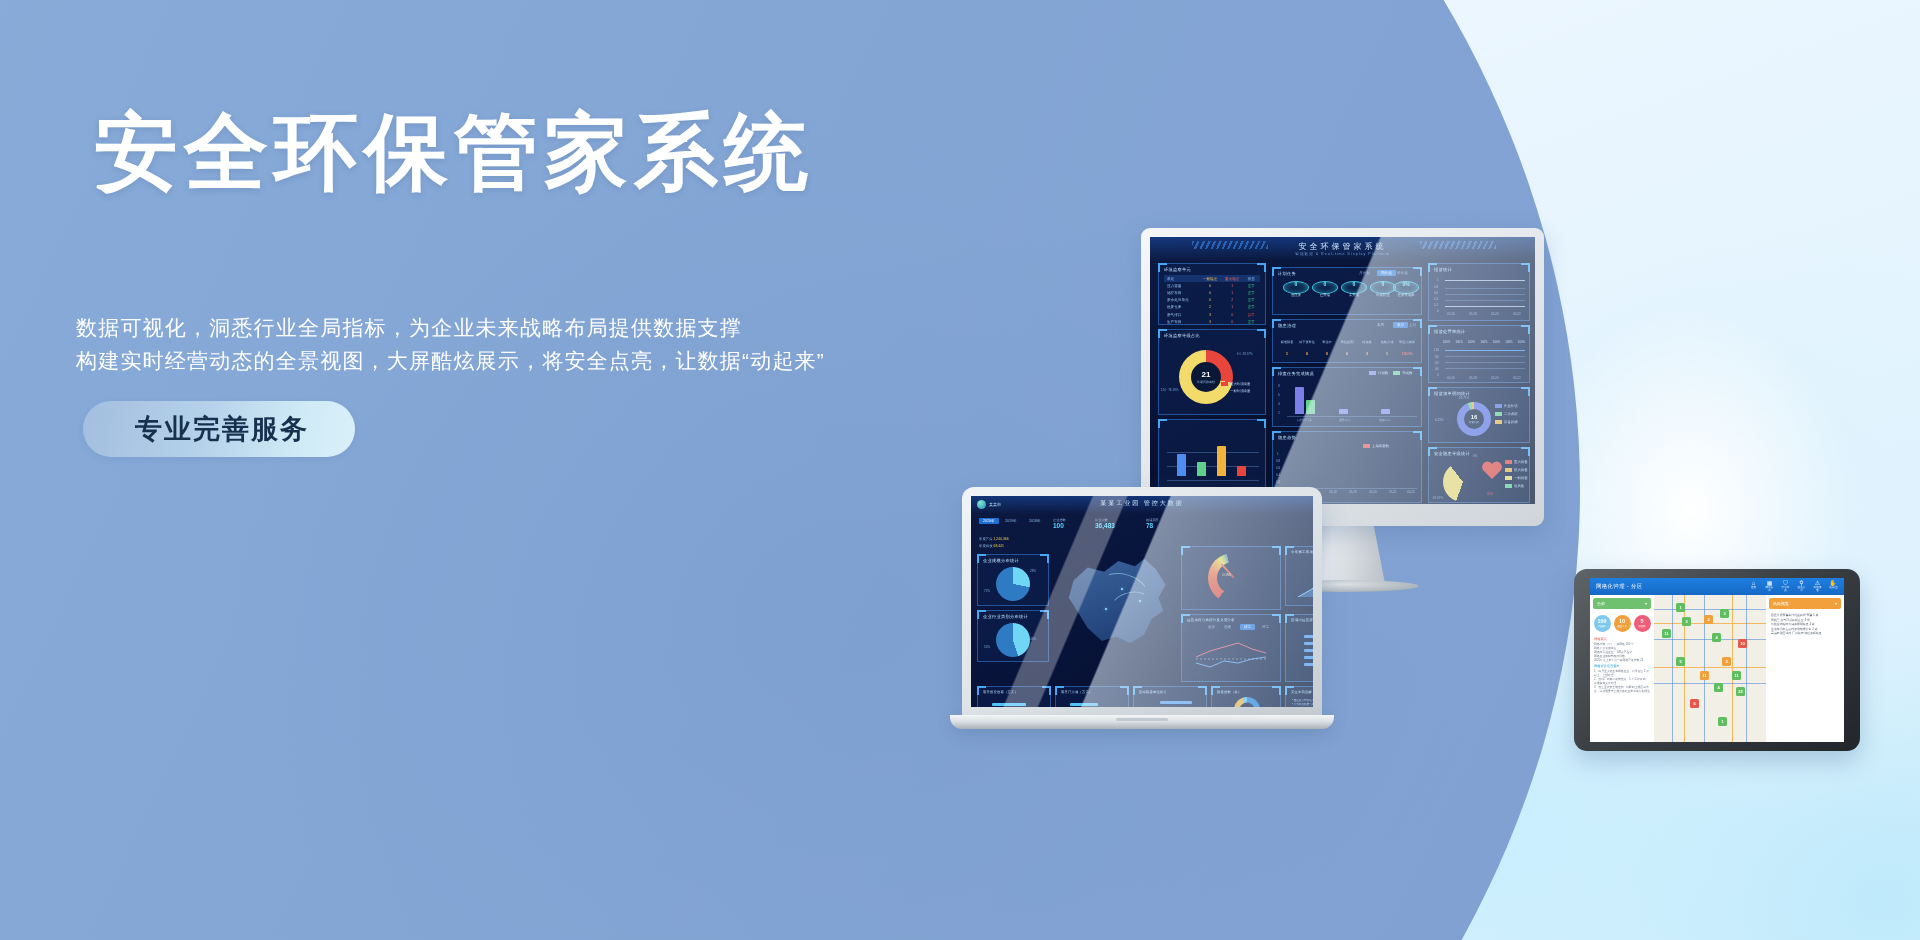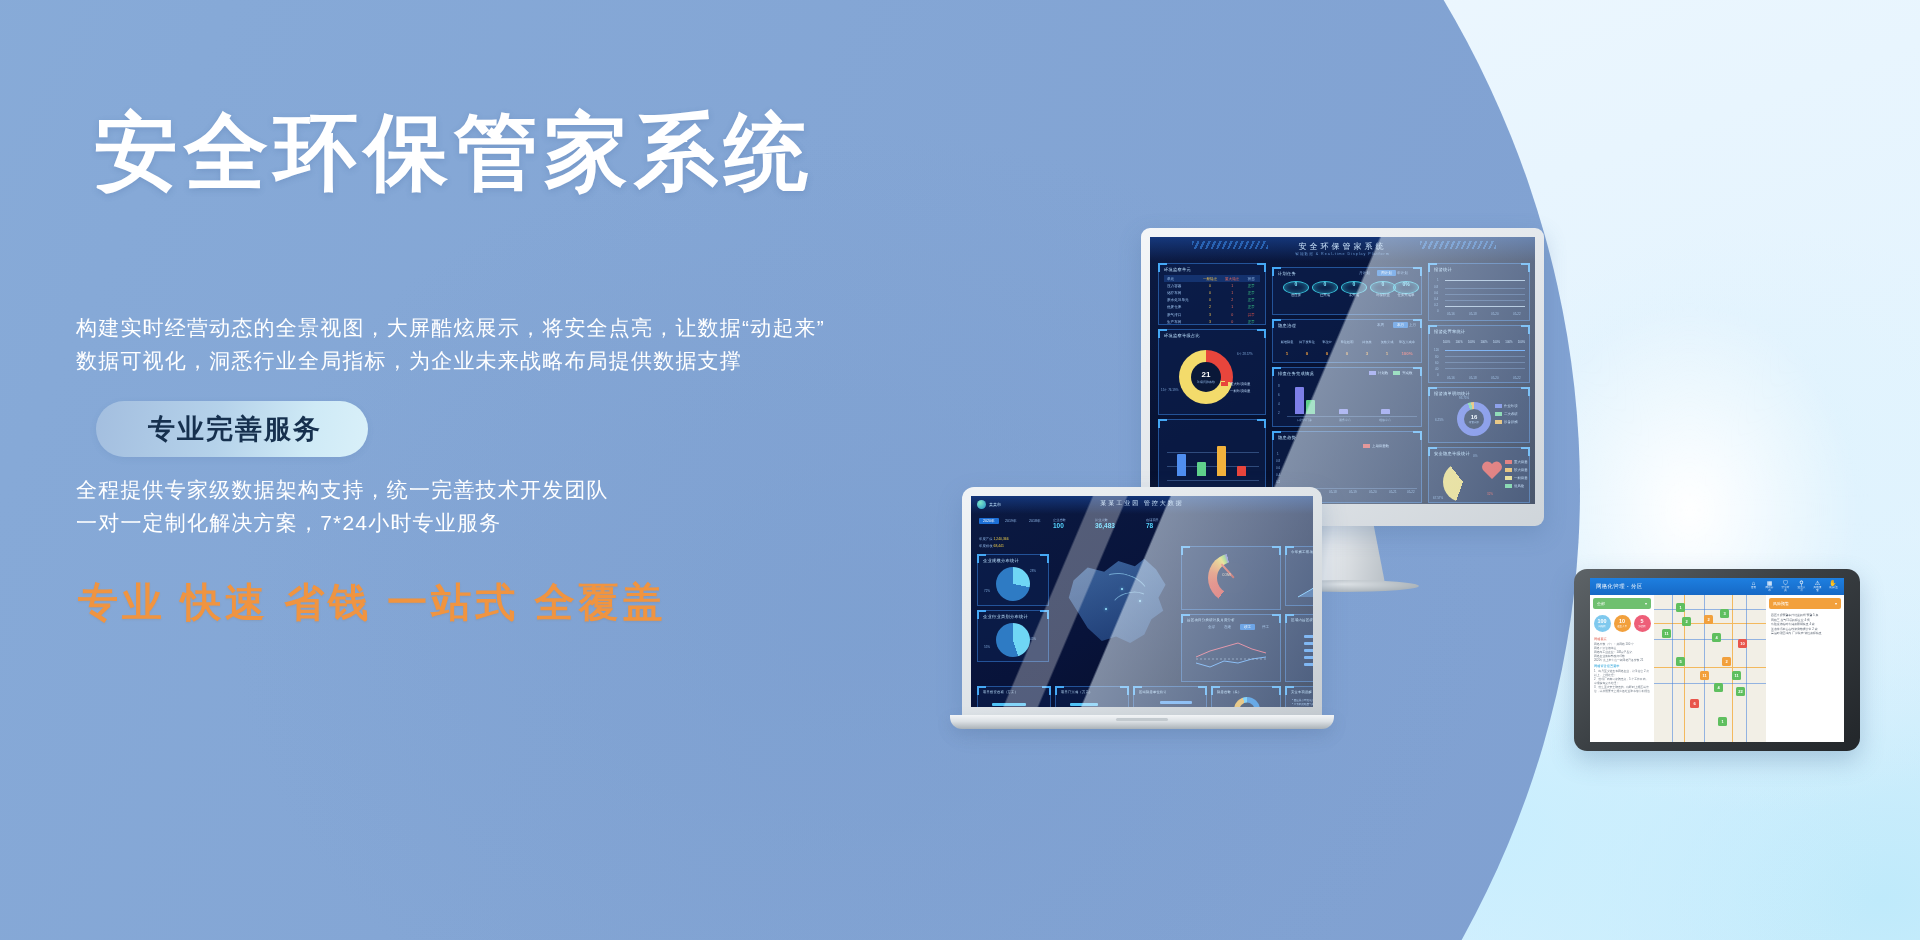--- a/index.html
+++ b/index.html
@@ -70,21 +70,21 @@
     position: absolute; height: 56px; display: flex; align-items: center;
     padding: 0 32px 0 52px; border-radius: 28px;
     background: linear-gradient(100deg, #A3BEDF 0%, #B5D2EA 45%, #CFEAF6 78%, #D9F0F9 100%);
     box-shadow: 0 2px 6px rgba(70,105,160,.12);
   }
   .pill-text {
     font-size: 27px; font-weight: 700; letter-spacing: 2px;
     color: #16304E; white-space: nowrap;
   }
   #pill-1 { left: 80px; top: 236px; width: 272px; }
-  #pill-2 { left: 96px; top: 401px; width: 272px; }
+  #pill-2 { left: 83px; top: 401px; width: 272px; }
 
   .para { position: absolute; color: #FFFFFF; font-size: 21px; line-height: 33px; letter-spacing: 1.2px; }
   .para div { white-space: nowrap; }
   #para-1 { left: 76px; top: 311px; }
   #para-2 { left: 76px; top: 473px; }
 
   .tagline {
     position: absolute; left: 78px; top: 575px;
     font-size: 40px; font-weight: 700; letter-spacing: 4px;
     color: #F09440; white-space: nowrap;
@@ -338,33 +338,28 @@
   <div class="bg-glow-b"></div>
   <div class="bg-glow-c"></div>
   <div class="bg-blue"></div>
   <div class="bg-blue-shade"></div>
 
   <div class="copy">
 
     <div class="hero-title">安全环保管家系统</div>
 
     <div class="para" id="para-1">
+      <div>数据可视化，洞悉行业全局指标，为企业未来战略布局提供数据支撑</div>
       <div>构建实时经营动态的全景视图，大屏酷炫展示，将安全点亮，让数据“动起来”</div>
-      <div>数据可视化，洞悉行业全局指标，为企业未来战略布局提供数据支撑</div>
     </div>
 
     <div class="pill" id="pill-2">
       <span class="pill-text">专业完善服务</span>
     </div>
-    <div class="para" id="para-2">
-      <div>全程提供专家级数据架构支持，统一完善技术开发团队</div>
-      <div>一对一定制化解决方案，7*24小时专业服务</div>
-    </div>
-
-    <div class="tagline">专业 快速 省钱 一站式 全覆盖</div>
+
   </div>
 
   <div class="devices">
 
     <div class="monitor">
       <div class="monitor-neck"></div>
       <div class="monitor-foot"></div>
       <div class="monitor-bezel">
         <div class="monitor-screen">
 

